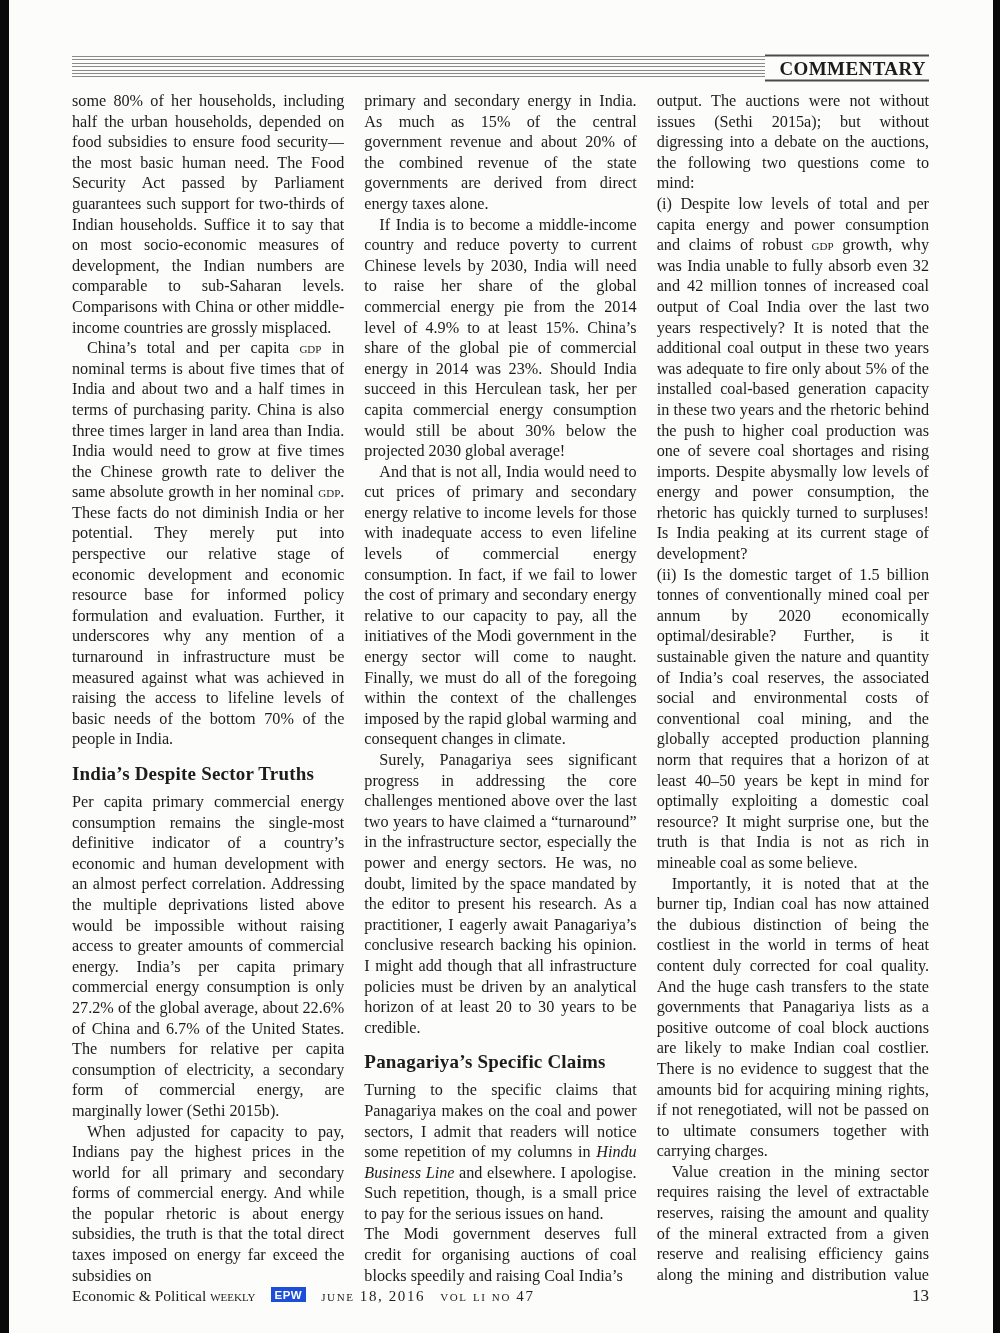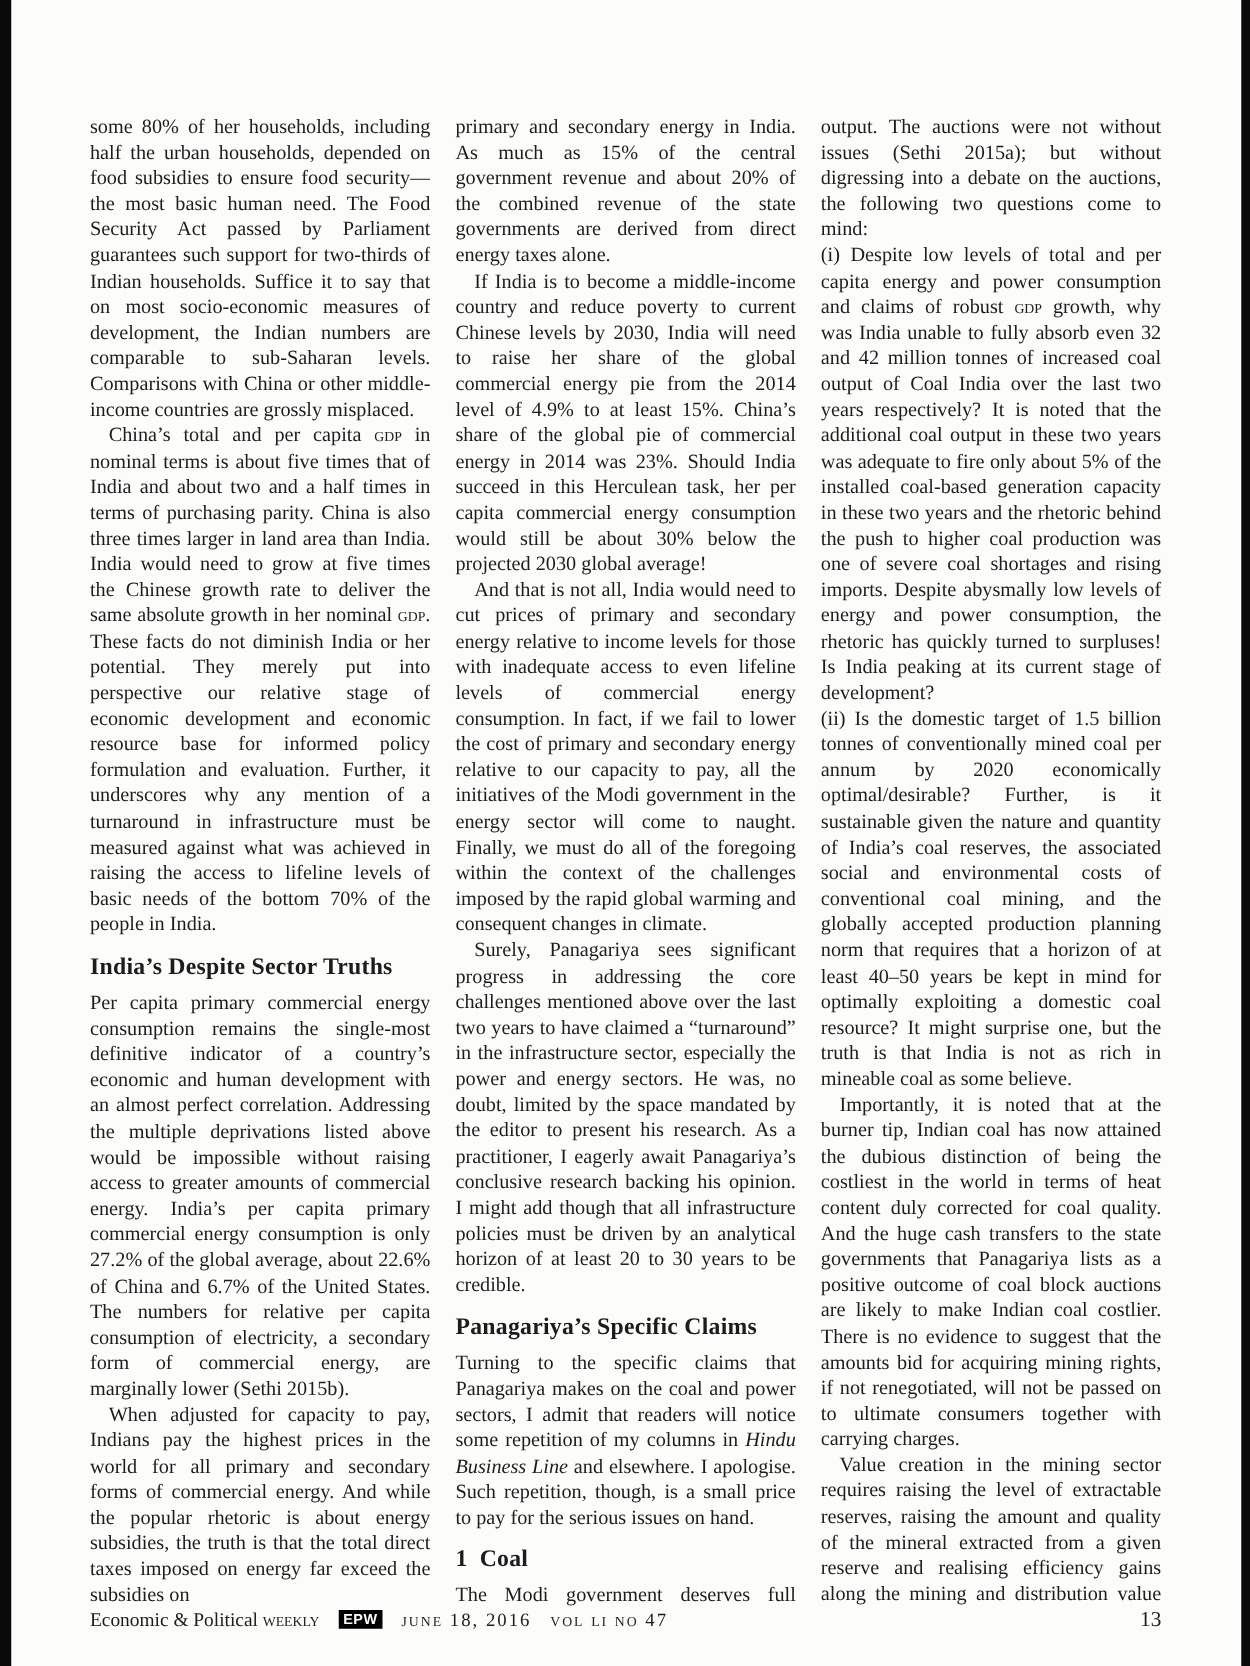--- a/index.html
+++ b/index.html
@@ -60,54 +60,57 @@
 
   
   .page-footer {
     position: absolute; left: 72px; right: 71px; top: 1286px;
     display: flex; justify-content: space-between; align-items: baseline;
     font-size: 15.5px;
   }
   .footer-left { display: flex; align-items: center; gap: 15px; }
   .journal-title { white-space: nowrap; }
   .epw-badge {
-    background: #000000; color: #fff;
+    background: #1d4ed8; color: #fff;
     font-family: "Liberation Sans", sans-serif;
     font-weight: 700; font-size: 11.5px;
     padding: 2px 4px 1px 4px;
     letter-spacing: 0.5px;
     position: relative; top: -2px;
   }
   .footer-meta { font-size: 15px; }
   .page-number { font-size: 17px; }
 </style>
 </head>
 <body>
 
 <div class="page">
   <div class="edge edge-left"></div>
   <div class="edge edge-right"></div>
 
+  <header class="page-header">
+    <div class="header-rules"></div>
+    <span class="header-title">COMMENTARY</span>
+  </header>
 
   <main class="body-columns">
     <div class="col">
         <p class="body-para"><span>some 80% of her households, including half the urban households, depended on food subsidies to ensure food security—the most basic human need. The Food Security Act passed by Parliament guarantees such support for two-thirds of Indian households. Suffice it to say that on most socio-economic measures of development, the Indian numbers are comparable to sub-Saharan levels. Comparisons with China or other middle-income countries are grossly misplaced.</span></p>
         <p class="body-para indent"><span>China’s total and per capita </span><span class="sc">gdp</span><span> in nominal terms is about five times that of India and about two and a half times in terms of purchasing parity. China is also three times larger in land area than India. India would need to grow at five times the Chinese growth rate to deliver the same absolute growth in her nominal </span><span class="sc">gdp</span><span>. These facts do not diminish India or her potential. They merely put into perspective our relative stage of economic development and economic resource base for informed policy formulation and evaluation. Further, it underscores why any mention of a turnaround in infrastructure must be measured against what was achieved in raising the access to lifeline levels of basic needs of the bottom 70% of the people in India.</span></p>
         <h2 class="col-heading">India’s Despite Sector Truths</h2>
         <p class="body-para"><span>Per capita primary commercial energy consumption remains the single-most definitive indicator of a country’s economic and human development with an almost perfect correlation. Addressing the multiple deprivations listed above would be impossible without raising access to greater amounts of commercial energy. India’s per capita primary commercial energy consumption is only 27.2% of the global average, about 22.6% of China and 6.7% of the United States. The numbers for relative per capita consumption of electricity, a secondary form of commercial energy, are marginally lower (Sethi 2015b).</span></p>
         <p class="body-para indent"><span>When adjusted for capacity to pay, Indians pay the highest prices in the world for all primary and secondary forms of commercial energy. And while the popular rhetoric is about energy subsidies, the truth is that the total direct taxes imposed on energy far exceed the subsidies on</span></p>
       </div>
     <div class="col">
         <p class="body-para"><span>primary and secondary energy in India. As much as 15% of the central government revenue and about 20% of the combined revenue of the state governments are derived from direct energy taxes alone.</span></p>
         <p class="body-para indent"><span>If India is to become a middle-income country and reduce poverty to current Chinese levels by 2030, India will need to raise her share of the global commercial energy pie from the 2014 level of 4.9% to at least 15%. China’s share of the global pie of commercial energy in 2014 was 23%. Should India succeed in this Herculean task, her per capita commercial energy consumption would still be about 30% below the projected 2030 global average!</span></p>
         <p class="body-para indent"><span>And that is not all, India would need to cut prices of primary and secondary energy relative to income levels for those with inadequate access to even lifeline levels of commercial energy consumption. In fact, if we fail to lower the cost of primary and secondary energy relative to our capacity to pay, all the initiatives of the Modi government in the energy sector will come to naught. Finally, we must do all of the foregoing within the context of the challenges imposed by the rapid global warming and consequent changes in climate.</span></p>
         <p class="body-para indent"><span>Surely, Panagariya sees significant progress in addressing the core challenges mentioned above over the last two years to have claimed a “turnaround” in the infrastructure sector, especially the power and energy sectors. He was, no doubt, limited by the space mandated by the editor to present his research. As a practitioner, I eagerly await Panagariya’s conclusive research backing his opinion. I might add though that all infrastructure policies must be driven by an analytical horizon of at least 20 to 30 years to be credible.</span></p>
         <h2 class="col-heading">Panagariya’s Specific Claims</h2>
         <p class="body-para"><span>Turning to the specific claims that Panagariya makes on the coal and power sectors, I admit that readers will notice some repetition of my columns in </span><span class="it">Hindu Business Line</span><span> and elsewhere. I apologise. Such repetition, though, is a small price to pay for the serious issues on hand.</span></p>
-        <h2 class="col-heading">1 Coal</h2>
         <p class="body-para"><span>The Modi government deserves full credit for organising auctions of coal blocks speedily and raising Coal India’s</span></p>
       </div>
     <div class="col">
         <p class="body-para"><span>output. The auctions were not without issues (Sethi 2015a); but without digressing into a debate on the auctions, the following two questions come to mind:</span></p>
         <p class="body-para"><span>(i) Despite low levels of total and per capita energy and power consumption and claims of robust </span><span class="sc">gdp</span><span> growth, why was India unable to fully absorb even 32 and 42 million tonnes of increased coal output of Coal India over the last two years respectively? It is noted that the additional coal output in these two years was adequate to fire only about 5% of the installed coal-based generation capacity in these two years and the rhetoric behind the push to higher coal production was one of severe coal shortages and rising imports. Despite abysmally low levels of energy and power consumption, the rhetoric has quickly turned to surpluses! Is India peaking at its current stage of development?</span></p>
         <p class="body-para"><span>(ii) Is the domestic target of 1.5 billion tonnes of conventionally mined coal per annum by 2020 economically optimal/desirable? Further, is it sustainable given the nature and quantity of India’s coal reserves, the associated social and environmental costs of conventional coal mining, and the globally accepted production planning norm that requires that a horizon of at least 40–50 years be kept in mind for optimally exploiting a domestic coal resource? It might surprise one, but the truth is that India is not as rich in mineable coal as some believe.</span></p>
         <p class="body-para indent"><span>Importantly, it is noted that at the burner tip, Indian coal has now attained the dubious distinction of being the costliest in the world in terms of heat content duly corrected for coal quality. And the huge cash transfers to the state governments that Panagariya lists as a positive outcome of coal block auctions are likely to make Indian coal costlier. There is no evidence to suggest that the amounts bid for acquiring mining rights, if not renegotiated, will not be passed on to ultimate consumers together with carrying charges.</span></p>
         <p class="body-para indent"><span>Value creation in the mining sector requires raising the level of extractable reserves, raising the amount and quality of the mineral extracted from a given reserve and realising efficiency gains along the mining and distribution value chain through best practices and technologies. The cancellation of 204 blocks by the</span></p>
       </div>
   </main>

